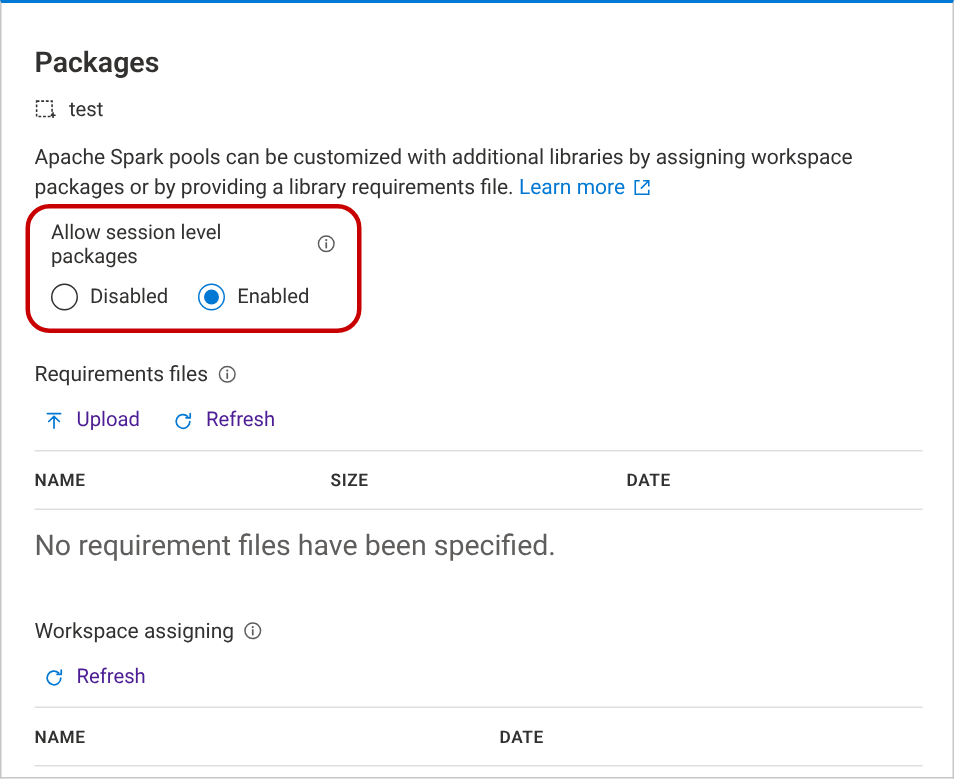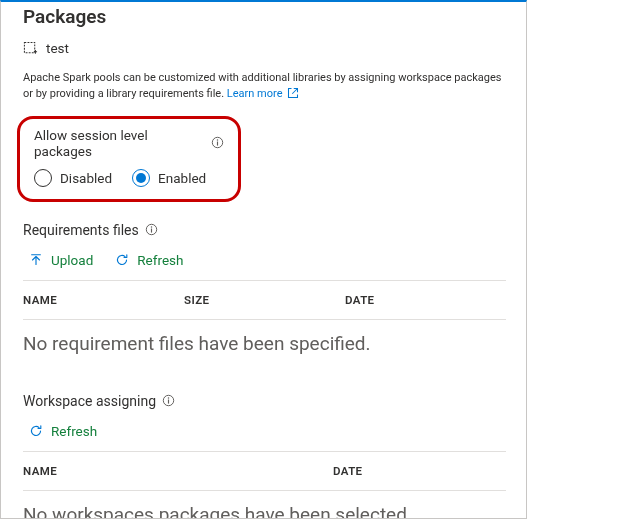--- a/index.html
+++ b/index.html
@@ -5,28 +5,28 @@
   html,body{margin:0;padding:0}
   body{
     font-family:"Segoe UI",-apple-system,BlinkMacSystemFont,Roboto,Helvetica,Arial,sans-serif;
     font-size:13px;color:#323130;background:#fff;
     width:638px;
   }
   .panel{
     border:1px solid #c8c6c4;
     border-top:2px solid #0078d4;
     box-sizing:border-box;
-    width:527px;height:519px;
+    width:636px;height:519px;
     position:relative;
-    padding:3px 20px 16px 22px;
+    padding:28px 20px 16px 22px;
     overflow:hidden;
   }
   h1{font-size:19px;font-weight:600;margin:0 0 12px 0}
   .pool-row{display:flex;align-items:center;gap:8px;margin-bottom:14px}
-  .desc{font-size:11px;line-height:1.45;margin-bottom:14px}
+  .desc{font-size:14px;line-height:1.45;}
   .link{color:#0078d4;text-decoration:none}
 
   
   .highlight{
     border:3px solid #c80000;border-radius:16px;
     padding:8px 14px 12px 14px;margin:0 0 20px -6px;width:190px;
   }
   .label-row{display:flex;align-items:center;gap:6px;margin-bottom:10px}
   .section-label{font-size:13.5px;font-weight:400;color:#323130}
   .radio-row{display:flex;gap:20px;align-items:center}
@@ -38,21 +38,21 @@
   .radio.checked{border:1px solid #0078d4}
   .radio.checked::after{
     content:"";position:absolute;left:3px;top:3px;width:10px;height:10px;border-radius:50%;
     background:#0078d4;
   }
   .radio-label{font-size:13.5px}
 
   .section{margin-top:18px}
   .section-head{display:flex;align-items:center;gap:6px;font-weight:400;font-size:14px;margin-bottom:14px}
   .cmdbar{display:flex;align-items:center;gap:22px;padding:0 0 12px 6px}
-  .cmd-btn{display:flex;align-items:center;gap:8px;color:#15803d;cursor:pointer;font-size:13.5px}
+  .cmd-btn{display:flex;align-items:flex-end;gap:8px;color:#4c1d95;cursor:pointer;font-size:13.5px}
   .cmd-btn .glyph{display:inline-flex}
   .tbl{border-top:1px solid #e1dfdd;border-bottom:1px solid #e1dfdd}
   .tbl-head{display:flex;font-size:11.5px;font-weight:600;letter-spacing:0.4px;color:#323130;padding:12px 0;justify-content:flex-end;}
   .tbl-head .col{flex:1}
   .empty{color:#605e5c;font-size:19px;padding:12px 0}
   .col-name{flex:0 0 200px}
   .col-size{flex:0 0 130px}
   .col-date{flex:1}
 
   .info-icon{color:#605e5c;flex:none}

